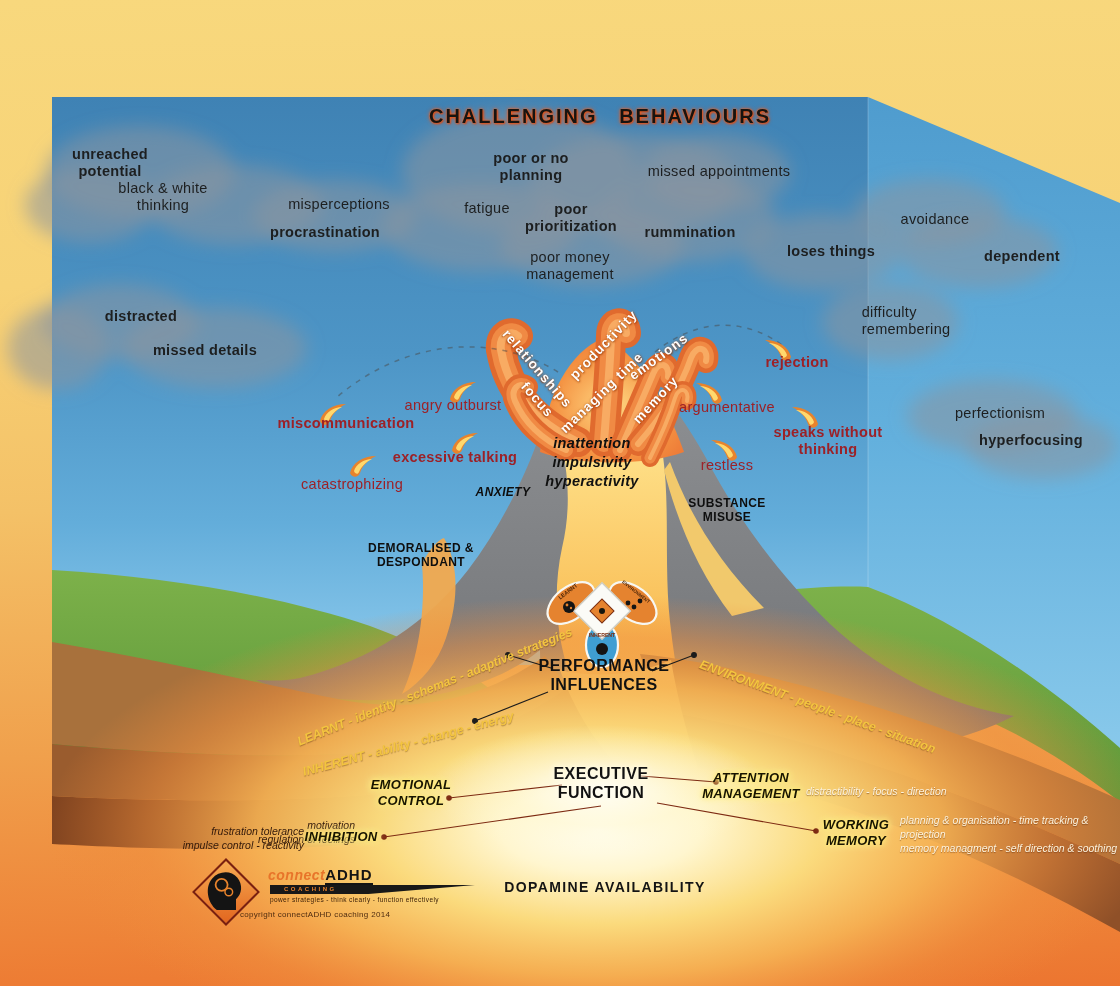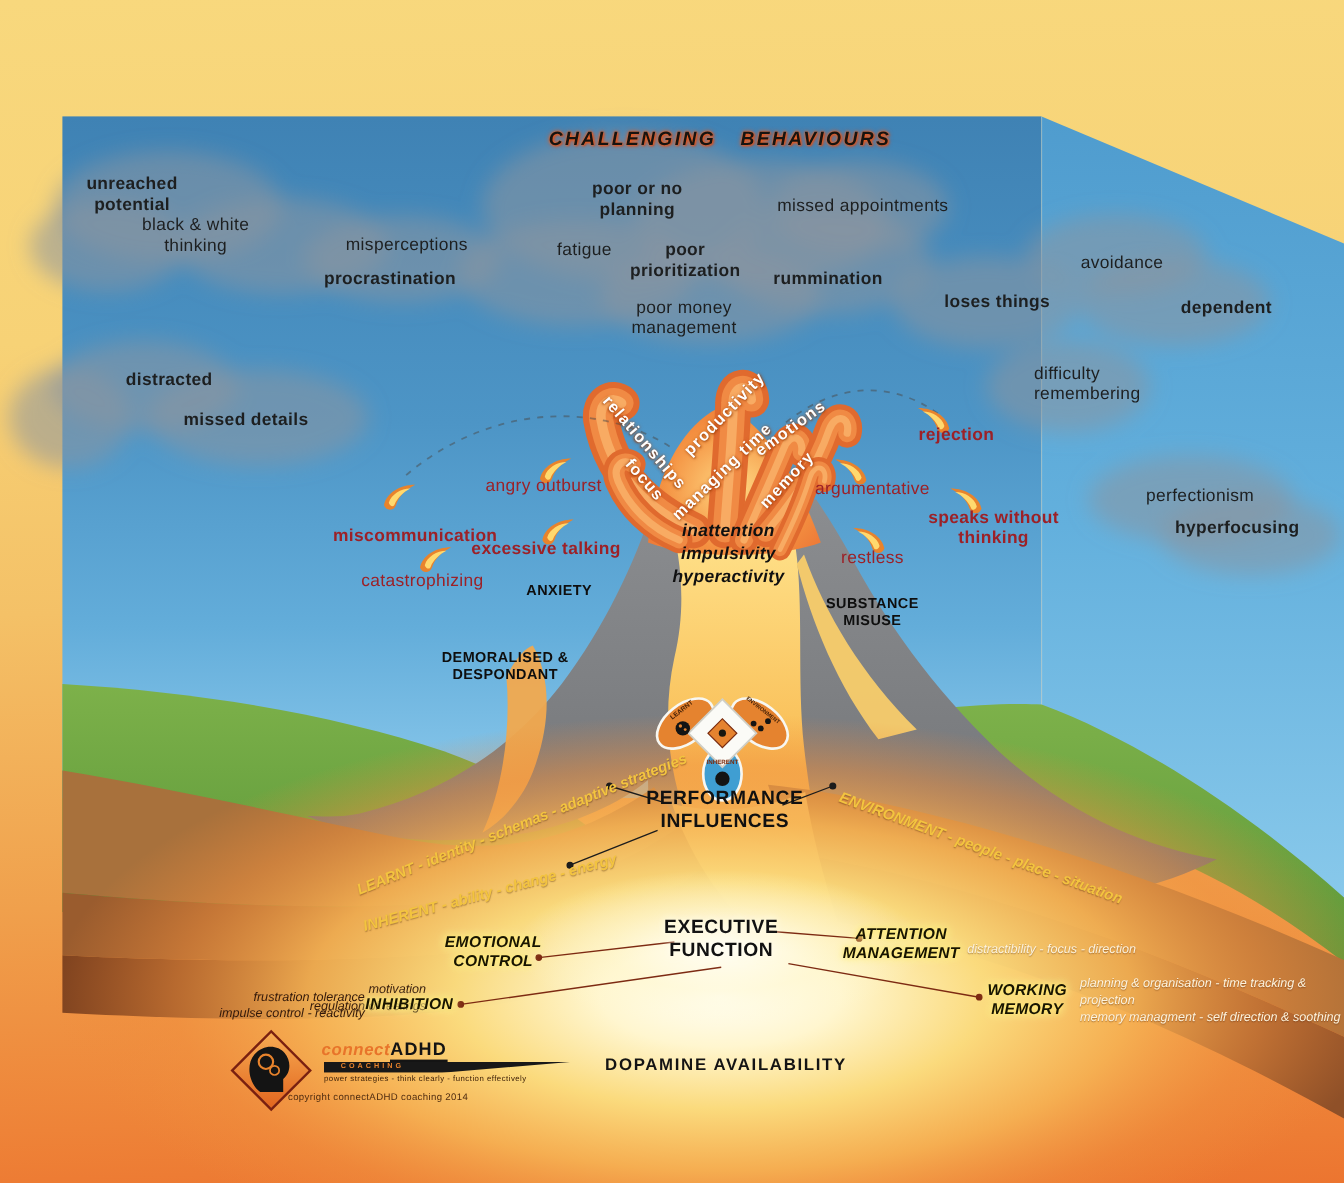--- a/index.html
+++ b/index.html
@@ -11,22 +11,22 @@
     white-space:pre-line;line-height:1.18;color:#1d1f20;font-size:14.5px;letter-spacing:.3px;}
   .b{font-weight:bold;}
   .cloud{color:#1d1f20;}
   .spark{color:#9c2127;}
   .rock{color:#0e0e0e;font-weight:bold;font-size:12px;letter-spacing:.4px;}
   .core{color:#101010;font-weight:bold;font-style:italic;font-size:14.5px;line-height:1.3;}
   .tent{color:#fff;font-weight:bold;font-size:13.5px;letter-spacing:1.1px;
     text-shadow:0 1px 2px rgba(140,50,0,.85),0 0 3px rgba(190,80,10,.6);white-space:nowrap;}
   .bandlbl{position:absolute;color:#f3c43f;font-weight:bold;font-style:italic;font-size:12.5px;
     white-space:nowrap;transform-origin:0 50%;text-shadow:0 1px 1px rgba(60,25,0,.35);}
-  .title{font-weight:bold;font-size:16px;letter-spacing:2px;word-spacing:14px;color:#171310;
-    text-shadow:0 0 2px #ff6a1e,0 0 4px #e8551e,1px 1px 2px #c8431a;white-space:nowrap;font-style:italic;}
+  .title{font-weight:bold;font-size:20px;letter-spacing:2px;word-spacing:14px;color:#171310;
+    text-shadow:0 0 2px #ff6a1e,0 0 4px #e8551e,1px 1px 2px #c8431a;white-space:nowrap;}
   .heading{font-weight:bold;color:#111;font-size:16px;letter-spacing:.5px;line-height:1.2;}
   .efh{text-shadow:0 0 6px #fffef2,0 0 12px #fff9d8;}
   .ef{font-weight:bold;font-style:italic;font-size:13px;color:#171400;letter-spacing:.3px;line-height:1.2;
     text-shadow:0 0 4px #ffe867,0 0 7px #ffef8d,0 0 10px #fff4ab;}
   .desc{position:absolute;font-style:italic;font-size:10.5px;white-space:pre-line;line-height:1.35;}
   .anchor-r{transform:translate(-100%,-50%);text-align:right;color:#33190a;}
   .anchor-l{transform:translate(0,-50%);text-align:left;color:#fdf3dd;text-shadow:0 1px 1px rgba(80,30,0,.45);}
   .dopa{font-weight:bold;font-size:14px;letter-spacing:1.4px;color:#141414;white-space:nowrap;}
   
   .logo{position:absolute;left:198px;top:858px;width:280px;height:72px;}
@@ -253,35 +253,35 @@
 <div class="lbl cloud" style="left:205px;top:351px;font-weight:bold;">missed details</div>
 
 <div class="lbl cloud" style="left:935px;top:220px;">avoidance</div>
 <div class="lbl cloud b" style="left:984px;top:257px;margin-left:38px;">dependent</div>
 <div class="lbl cloud" style="left:906px;top:321px;text-align:left;">difficulty
 remembering</div>
 <div class="lbl cloud" style="left:1000px;top:414px;">perfectionism</div>
 <div class="lbl cloud b" style="left:1031px;top:441px;">hyperfocusing</div>
 
 <div class="lbl spark" style="left:453px;top:406px;">angry outburst</div>
-<div class="lbl spark b" style="left:346px;top:447px;">miscommunication</div>
+<div class="lbl spark b" style="left:346px;top:424px;">miscommunication</div>
 <div class="lbl spark b" style="left:455px;top:458px;">excessive talking</div>
 <div class="lbl spark" style="left:352px;top:485px;">catastrophizing</div>
 <div class="lbl spark b" style="left:797px;top:363px;">rejection</div>
 <div class="lbl spark" style="left:727px;top:408px;">argumentative</div>
 <div class="lbl spark b" style="left:828px;top:441px;">speaks without
 thinking</div>
 <div class="lbl spark" style="left:727px;top:466px;">restless</div>
 
-<div class="lbl rock" style="left:466px;top:492px;">ANXIETY</div>
+<div class="lbl rock" style="left:503px;top:492px;font-style:italic;">ANXIETY</div>
 <div class="lbl rock" style="left:727px;top:510px;">SUBSTANCE
 MISUSE</div>
 <div class="lbl rock" style="left:421px;top:555px;">DEMORALISED &amp;
 DESPONDANT</div>
-<div class="lbl core" style="left:607px;top:462px;">inattention
+<div class="lbl core" style="left:592px;top:462px;">inattention
 impulsivity
 hyperactivity</div>
 
 <div class="lbl tent" style="left:537px;top:369px;transform:translate(-50%,-50%) rotate(49deg);">relationships</div>
 <div class="lbl tent" style="left:537px;top:400px;transform:translate(-50%,-50%) rotate(49deg);">focus</div>
 <div class="lbl tent" style="left:604px;top:345px;transform:translate(-50%,-50%) rotate(-46deg);">productivity</div>
 <div class="lbl tent" style="left:602px;top:393px;transform:translate(-50%,-50%) rotate(-44deg);">managing time</div>
 <div class="lbl tent" style="left:659px;top:357px;transform:translate(-50%,-50%) rotate(-36deg);">emotions</div>
 <div class="lbl tent" style="left:656px;top:400px;transform:translate(-50%,-50%) rotate(-47deg);">memory</div>
 

